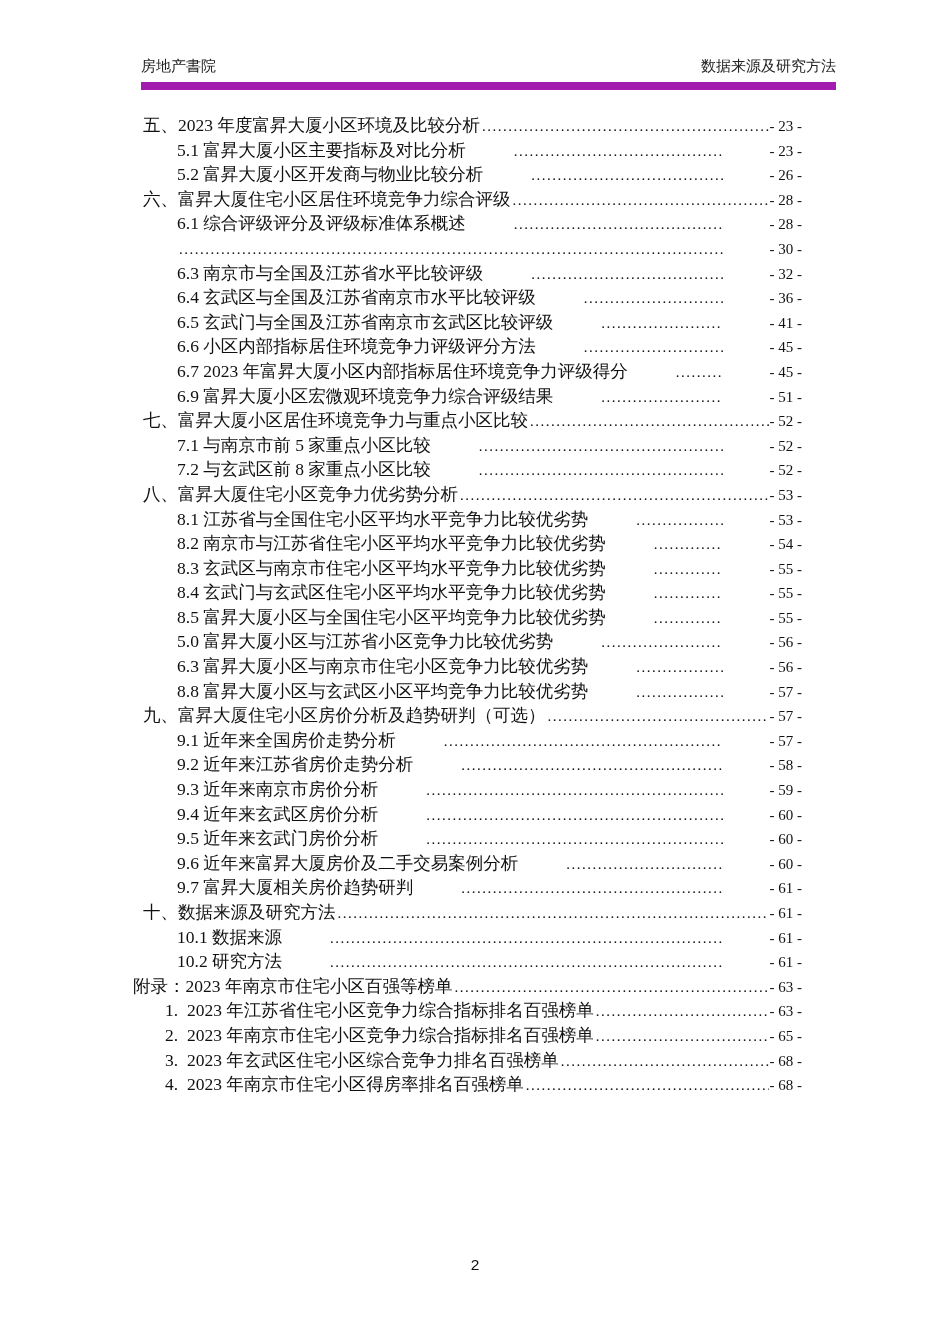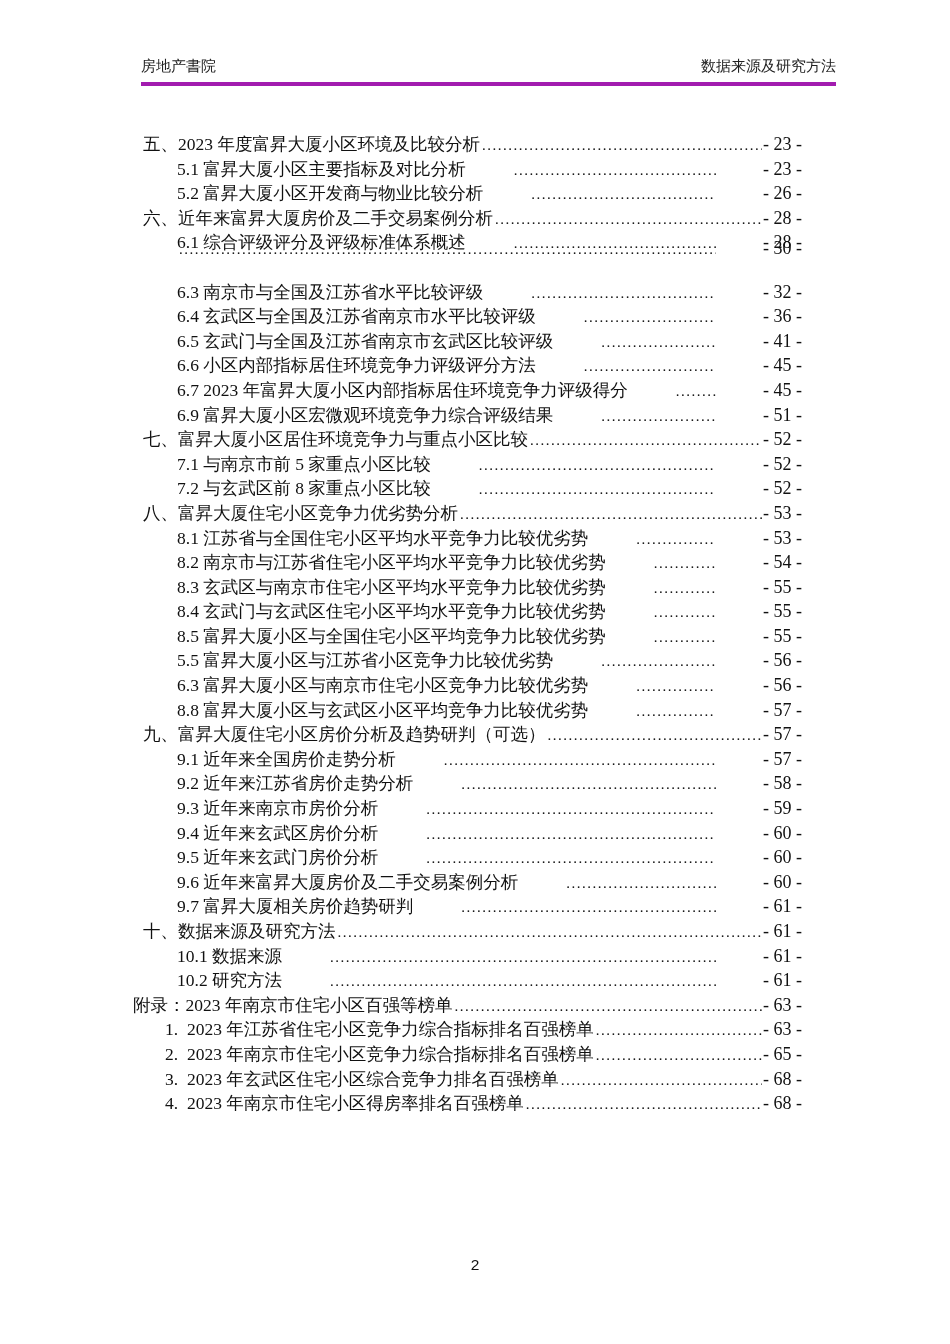--- a/index.html
+++ b/index.html
@@ -10,45 +10,45 @@
     background:#ffffff;
     color:#111;
     font-family:"Liberation Serif","DejaVu Serif",serif;
     overflow:hidden;
   }
   
   .header {
     position:absolute; left:141px; top:57px; width:695px;
     display:flex; justify-content:space-between; align-items:flex-end;
     padding-bottom:7px;
-    border-bottom:4px solid #a21caf;
+    border-bottom:8px solid #a21caf;
     font-family:"Liberation Sans","DejaVu Sans",sans-serif;
     font-size:15px; line-height:18px; color:#222;
   }
   
   .toc { position:absolute; left:133px; top:113px; width:669px; }
   .toc-row {
     display:flex; align-items:baseline;
     height:24.6px; line-height:24.6px;
     font-size:17.5px;
   }
   .toc-row.lvl1    { padding-left:10px; }
   .toc-row.lvl2    { padding-left:44px;gap:46px; }
   .toc-row.appendix{ padding-left:0; }
   .toc-row.app-item{ padding-left:32px; }
-  .t-title { white-space:pre; flex:0 0 auto;margin-top:19px; }
+  .t-title { white-space:pre; flex:0 0 auto; }
   .t-dots  {
     flex:1 1 auto; overflow:hidden; white-space:nowrap;
     margin:0 1px 0 2px;
   }
   .t-dots::before {
     content:"..........................................................................................................................................................................";
     font-size:15px; letter-spacing:1.5px; color:#111;
   }
-  .t-page { white-space:pre; flex:0 0 auto; font-size:18px; }
+  .t-page { white-space:pre; flex:0 0 auto; font-size:15px; }
   
   .footer {
     position:absolute; left:0; top:1256px; width:950px;
     text-align:center; font-size:15.5px; color:#111;
     font-family:"Liberation Sans","DejaVu Sans",sans-serif;
   }
 </style>
 </head>
 <body>
 
@@ -70,21 +70,21 @@
         <span class="t-title">5.1 富昇大厦小区主要指标及对比分析</span>
         <span class="t-dots"></span>
         <span class="t-page">- 23 -</span>
       </div>
     <div class="toc-row lvl2">
         <span class="t-title">5.2 富昇大厦小区开发商与物业比较分析</span>
         <span class="t-dots"></span>
         <span class="t-page">- 26 -</span>
       </div>
     <div class="toc-row lvl1">
-        <span class="t-title">六、近年来富昇大厦房价及二手交易案例分析</span>
+        <span class="t-title">六、富昇大厦住宅小区居住环境竞争力综合评级</span>
         <span class="t-dots"></span>
         <span class="t-page">- 28 -</span>
       </div>
     <div class="toc-row lvl2">
         <span class="t-title">6.1 综合评级评分及评级标准体系概述</span>
         <span class="t-dots"></span>
         <span class="t-page">- 28 -</span>
       </div>
     <div class="toc-row lvl2">
         <span class="t-dots"></span>
@@ -159,21 +159,21 @@
         <span class="t-title">8.4 玄武门与玄武区住宅小区平均水平竞争力比较优劣势</span>
         <span class="t-dots"></span>
         <span class="t-page">- 55 -</span>
       </div>
     <div class="toc-row lvl2">
         <span class="t-title">8.5 富昇大厦小区与全国住宅小区平均竞争力比较优劣势</span>
         <span class="t-dots"></span>
         <span class="t-page">- 55 -</span>
       </div>
     <div class="toc-row lvl2">
-        <span class="t-title">5.5 富昇大厦小区与江苏省小区竞争力比较优劣势</span>
+        <span class="t-title">5.0 富昇大厦小区与江苏省小区竞争力比较优劣势</span>
         <span class="t-dots"></span>
         <span class="t-page">- 56 -</span>
       </div>
     <div class="toc-row lvl2">
         <span class="t-title">6.3 富昇大厦小区与南京市住宅小区竞争力比较优劣势</span>
         <span class="t-dots"></span>
         <span class="t-page">- 56 -</span>
       </div>
     <div class="toc-row lvl2">
         <span class="t-title">8.8 富昇大厦小区与玄武区小区平均竞争力比较优劣势</span>

